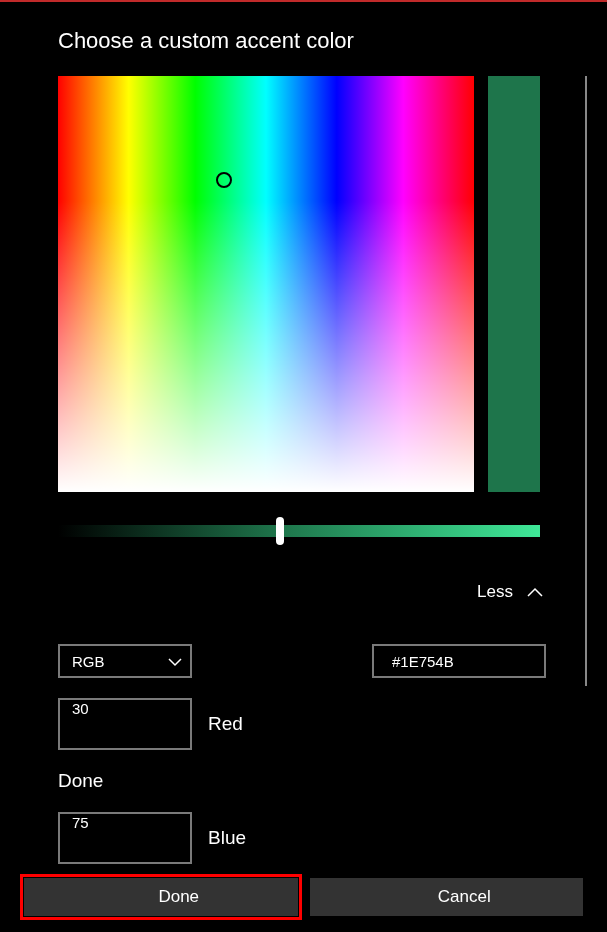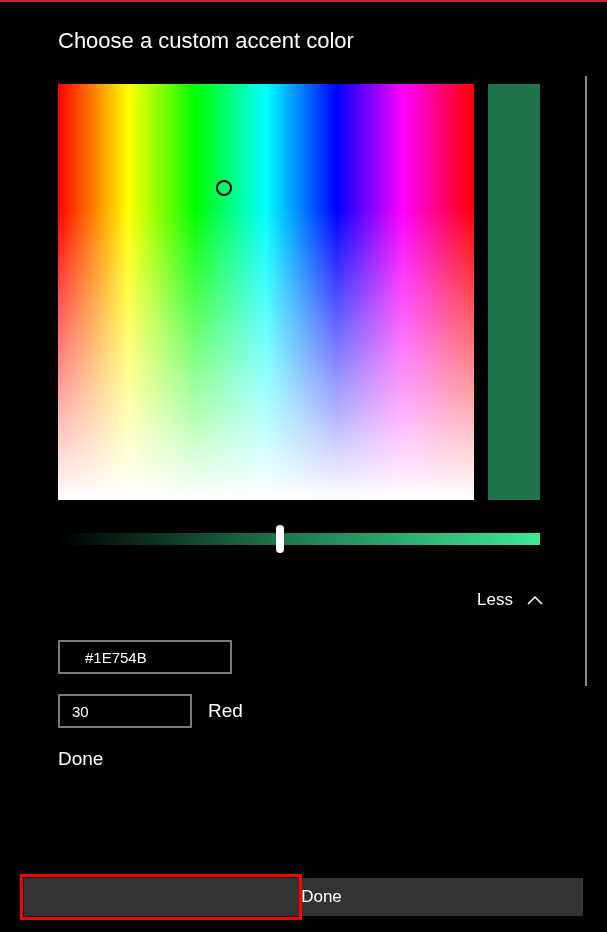--- a/index.html
+++ b/index.html
@@ -22,21 +22,21 @@
       height: 2px;
       background: #c02a2a;
     }
     .container {
       padding: 28px 58px 0 58px;
       position: relative;
     }
     .title {
       font-size: 22px;
       font-weight: 400;
-      margin-bottom: 30px;
+      margin-bottom: 22px;
     }
     .picker-row {
       display: flex;
       gap: 14px;
       margin-bottom: 28px;
     }
     .spectrum {
       width: 416px;
       height: 416px;
       position: relative;
@@ -88,21 +88,21 @@
       border-radius: 4px;
       top: -3px;
       left: 46%;
       transform: translateX(-50%);
     }
     .less-row {
       display: flex;
       justify-content: flex-end;
       align-items: center;
       gap: 14px;
-      margin-bottom: 30px;
+      margin-bottom: 42px;
       cursor: pointer;
       font-size: 17px;
       padding-right: 6px;
     }
     .chevron {
       display: inline-block;
     }
     .chevron svg { display:block; }
     .fields-row {
       display: flex;
@@ -121,36 +121,36 @@
       cursor: pointer;
       font-size: 15px;
     }
     .hex-box {
       width: 174px;
       height: 34px;
       border: 2px solid #7a7a7a;
       background: transparent;
       display: flex;
       align-items: center;
-      padding: 0 25px;
+      padding: 0 18px;
       font-size: 15px;
     }
     .channel-row {
       display: flex;
       align-items: center;
       gap: 16px;
       margin-bottom: 20px;
     }
     .channel-box {
       width: 134px;
-      height: 34px;
+      height: 52px;
       border: 2px solid #7a7a7a;
       background: transparent;
       display: flex;
-      align-items: center;
+      align-items: flex-start;
       padding: 0 12px;
       font-size: 15px;
     }
     .channel-label {
       font-size: 19px;
     }
     .scroll-indicator {
       position: absolute;
       right: 20px;
       top: 76px;
@@ -211,40 +211,57 @@
   <div class="less-row">
     <span>Less</span>
     <span class="chevron">
       <svg width="16" height="10" viewBox="0 0 16 10">
           <path d="M1 9 L8 2 L15 9" stroke="#fff" stroke-width="1.5" fill="none"></path>
         </svg>
     </span>
   </div>
 
   <div class="fields-row">
+    <div class="select-box">
+      <span>RGB</span>
+      <span>
+        <svg width="14" height="9" viewBox="0 0 14 9">
+            <path d="M1 1 L7 7 L13 1" stroke="#fff" stroke-width="1.5" fill="none"></path>
+          </svg>
+      </span>
+    </div>
     <div class="hex-box">
       <span>#1E754B</span>
     </div>
   </div>
 
   <div class="channel-row">
     <div class="channel-box">
       <span>30</span>
     </div>
     <span class="channel-label">Red</span>
   </div>
 
   <div class="channel-row">
     <span class="channel-label">Done</span>
   </div>
 
+  <div class="channel-row">
+    <div class="channel-box">
+      <span>75</span>
+    </div>
+    <span class="channel-label">Blue</span>
+  </div>
 
 </div>
 
 <div class="scroll-indicator"></div>
 
 <div class="button-row">
   <div class="btn">
     <span>Done</span>
   </div>
+  <div class="btn">
+    <span>Cancel</span>
+  </div>
 </div>
 
 <div class="done-highlight"></div>
 
 </body></html>

